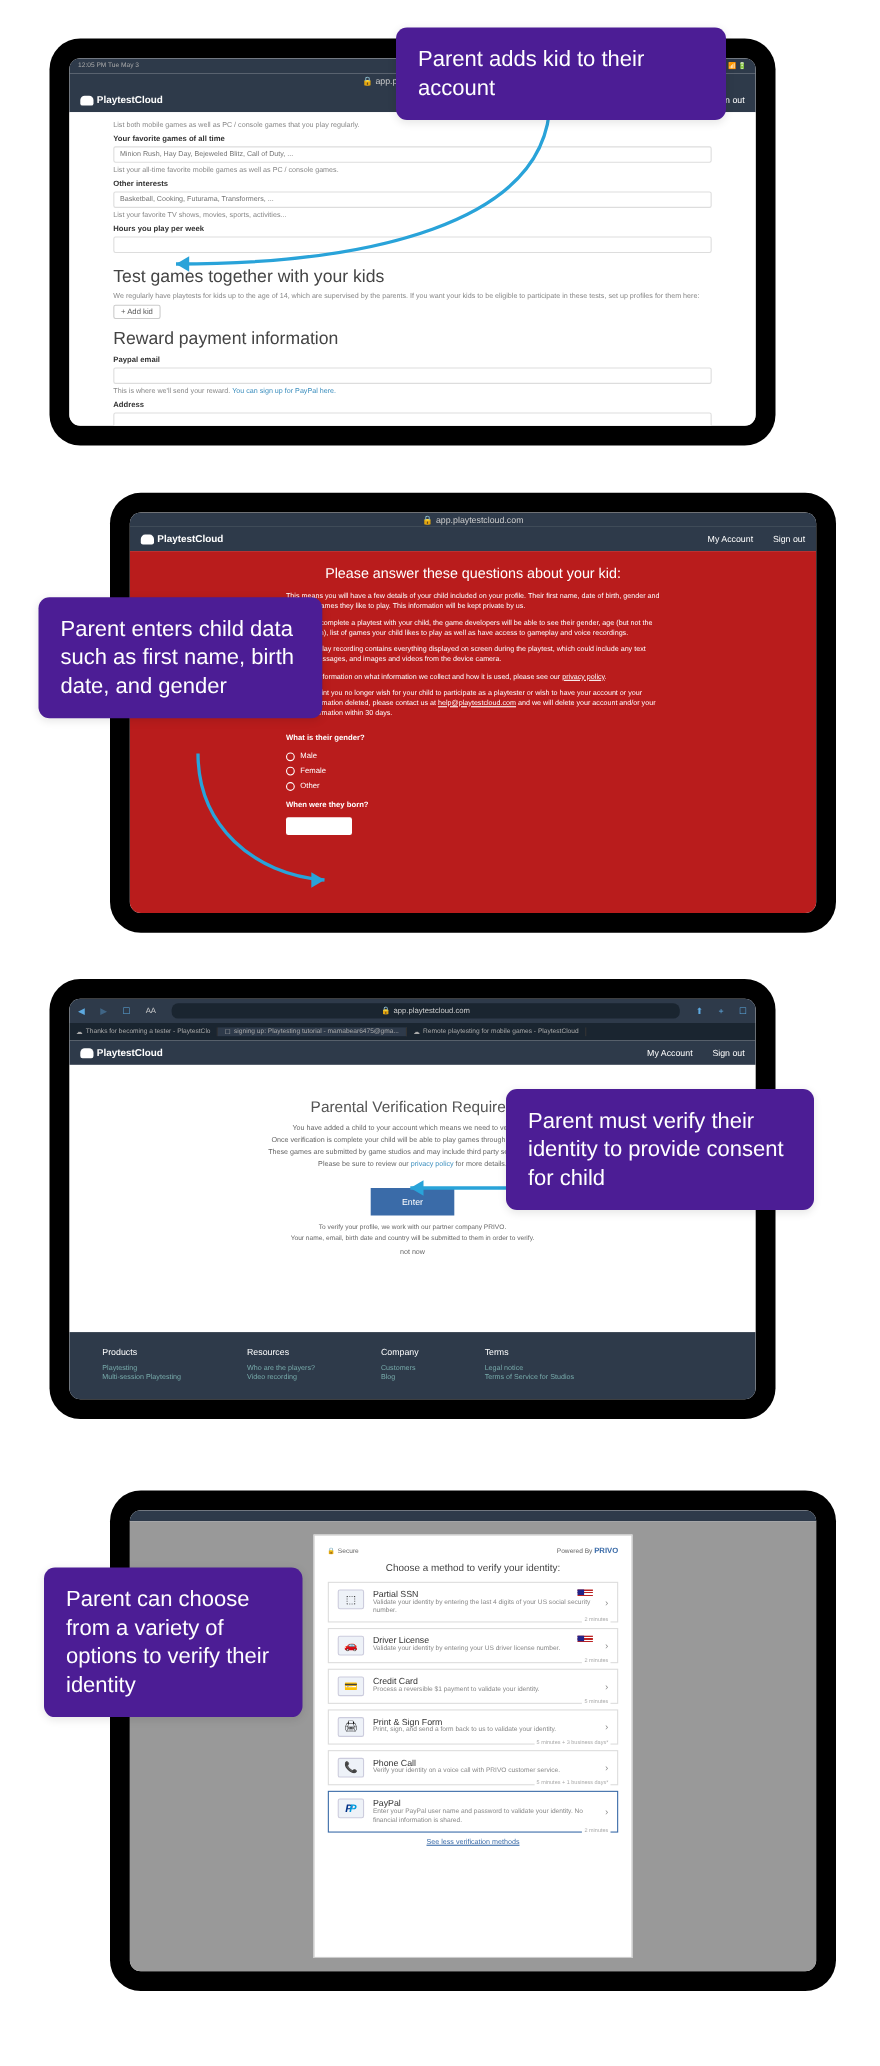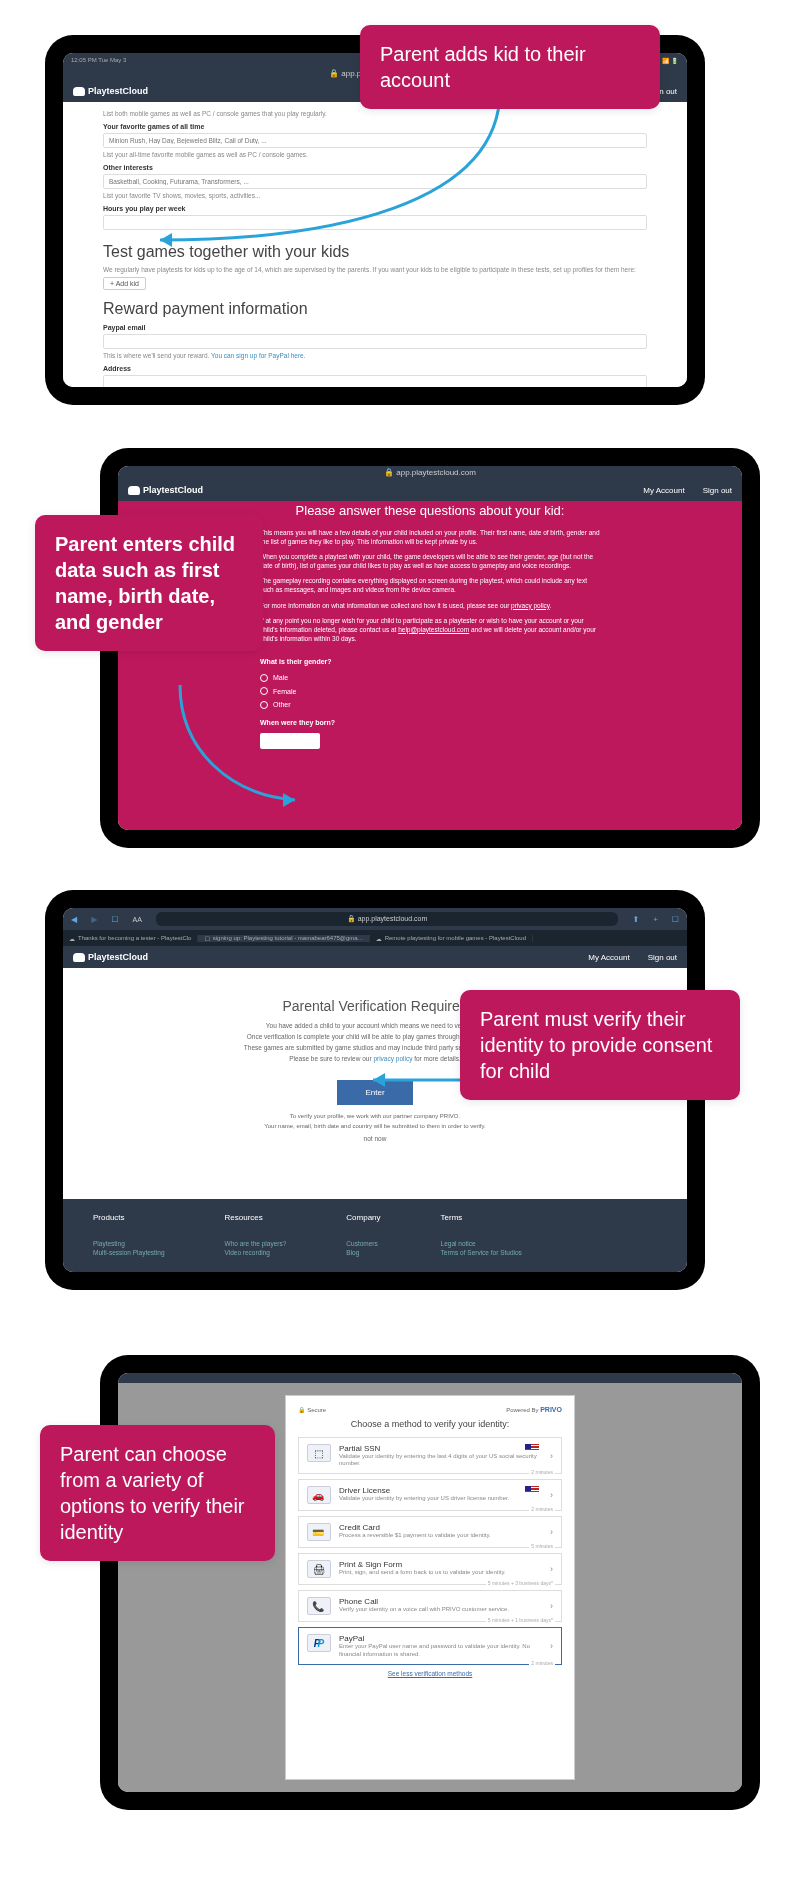--- a/index.html
+++ b/index.html
@@ -6,33 +6,33 @@
 body { font-family: -apple-system, BlinkMacSystemFont, 'Segoe UI', Helvetica, Arial, sans-serif; background: #fff; width: 800px; position: relative; }
 .tablet { position: absolute; background: #000; border-radius: 28px; padding: 18px; }
 .screen { background: #fff; border-radius: 10px; overflow: hidden; width: 100%; height: 100%; display: flex; flex-direction: column; }
 .status-bar { background: #2e3a4a; height: 14px; display: flex; align-items: center; justify-content: space-between; padding: 0 8px; font-size: 6px; color: #aaa; }
 .url-bar { background: #2e3a4a; text-align: center; font-size: 8px; color: #ccc; padding: 2px 0; }
 .nav-bar { background: #2e3a4a; display: flex; align-items: center; justify-content: space-between; padding: 4px 10px; height: 22px; }
 .logo { color: #fff; font-size: 9px; font-weight: bold; display: flex; align-items: center; gap: 3px; }
 .logo-icon { width: 12px; height: 9px; background: #fff; border-radius: 4px 4px 2px 2px; position: relative; }
 .nav-links { display: flex; gap: 18px; font-size: 8px; color: #fff; }
 .content { flex: 1; background: #fff; padding: 8px 40px; font-size: 7px; color: #555; overflow: hidden; }
-.content-blue { flex: 1; background: #be185d; padding: 2px 60px; font-size: 7px; color: #fff; overflow: hidden; }
+.content-blue { flex: 1; background: #b91c1c; padding: 12px 60px; font-size: 7px; color: #fff; overflow: hidden; }
 .label-bold { font-weight: bold; color: #333; font-size: 7px; margin-top: 6px; margin-bottom: 3px; }
 .input-field { border: 1px solid #ddd; border-radius: 2px; padding: 3px 5px; width: 100%; font-size: 6.5px; color: #aaa; margin-bottom: 3px; background: #fff; }
 .help-text { font-size: 6.5px; color: #888; margin-bottom: 4px; }
 .section-h { font-size: 16px; color: #444; font-weight: 300; margin: 10px 0 5px 0; }
 .add-kid { display: inline-block; border: 1px solid #ccc; padding: 2px 6px; font-size: 7px; border-radius: 2px; cursor: pointer; }
 .link { color: #3a8dbd; }
-.callout { position: absolute; background: #be185d; color: #fff; padding: 16px 20px; border-radius: 10px; font-size: 20px; font-weight: 500; line-height: 1.3; box-shadow: 0 2px 8px rgba(0,0,0,0.1); z-index: 10; }
+.callout { position: absolute; background: #4c1d95; color: #fff; padding: 16px 20px; border-radius: 10px; font-size: 20px; font-weight: 500; line-height: 1.3; box-shadow: 0 2px 8px rgba(0,0,0,0.1); z-index: 10; }
 .radio-row { display: flex; align-items: center; gap: 5px; margin-bottom: 4px; font-size: 7px; }
 .radio { width: 8px; height: 8px; border: 1px solid #fff; border-radius: 50%; background: transparent; }
 .date-input { background: #fff; width: 60px; height: 16px; border-radius: 2px; }
 .footer-dark { background: #2e3a4a; padding: 14px 30px; display: flex; gap: 60px; font-size: 7px; color: #fff; }
-.footer-col h4 { font-size: 8px; margin-bottom: 18px; font-weight: normal; }
+.footer-col h4 { font-size: 8px; margin-bottom: 6px; font-weight: normal; }
 .footer-col div { color: #7aa; font-size: 6.5px; margin-bottom: 2px; }
 .browse-bar { background: #2e3a4a; height: 22px; display: flex; align-items: center; gap: 14px; padding: 0 8px; font-size: 8px; color: #5da9e0; }
 .tab-bar { background: #1a2530; display: flex; font-size: 6px; color: #aaa; height: 16px; align-items: center; }
 .tab-bar div { padding: 0 6px; border-right: 1px solid #333; display: flex; align-items: center; gap: 3px; }
 .verify-box { text-align: center; padding: 30px 80px; }
 .verify-box h2 { font-size: 14px; color: #555; font-weight: 300; margin-bottom: 8px; }
 .verify-box p { font-size: 6.5px; color: #666; margin-bottom: 4px; }
 .verify-btn { background: #3a6ba8; color: #fff; padding: 8px 28px; font-size: 8px; border: none; margin: 14px 0 8px 0; cursor: pointer; }
 .modal { background: #fff; border: 1px solid #ccc; width: 290px; margin: 0 auto; padding: 10px 12px; font-size: 7px; }
 .modal-head { display: flex; justify-content: space-between; font-size: 6px; color: #666; margin-bottom: 6px; align-items: center; }
@@ -99,21 +99,21 @@
       <input class="input-field" style="">
       <div class="help-text"><span>This is where we'll send your reward. </span><span class="link">You can sign up for PayPal here.</span></div>
       <div class="label-bold">Address</div>
       <input class="input-field" style="">
       <div class="help-text">We only need your address for our internal bookkeeping (German tax law requires this). We will never sell this information and won't contact you by snail mail.</div>
       
     </div>
   </div>
 </div>
 
-<div class="callout" style="top:515px; left:35px; width:228px;font-weight:bold;">Parent enters child data such as first name, birth date, and gender</div>
+<div class="callout" style="top:543px; left:35px; width:258px;">Parent enters child data such as first name, birth date, and gender</div>
 <svg class="arrow" style="top:680px; left:170px; width:140px; height:130px;" viewBox="0 0 140 130">
 <path d="M 10 5 C 10 70, 60 115, 125 120" stroke="#29a3d9" stroke-width="3" fill="none"></path>
 <path d="M 125 120 l -12 -7 l 0 14 z" fill="#29a3d9"></path>
 </svg>
 
 <div class="tablet" style="top:448px; left:100px; width:660px; height:400px;">
   <div class="screen">
     <div class="url-bar">🔒 app.playtestcloud.com</div>
     <div class="nav-bar">
       <div class="logo">

